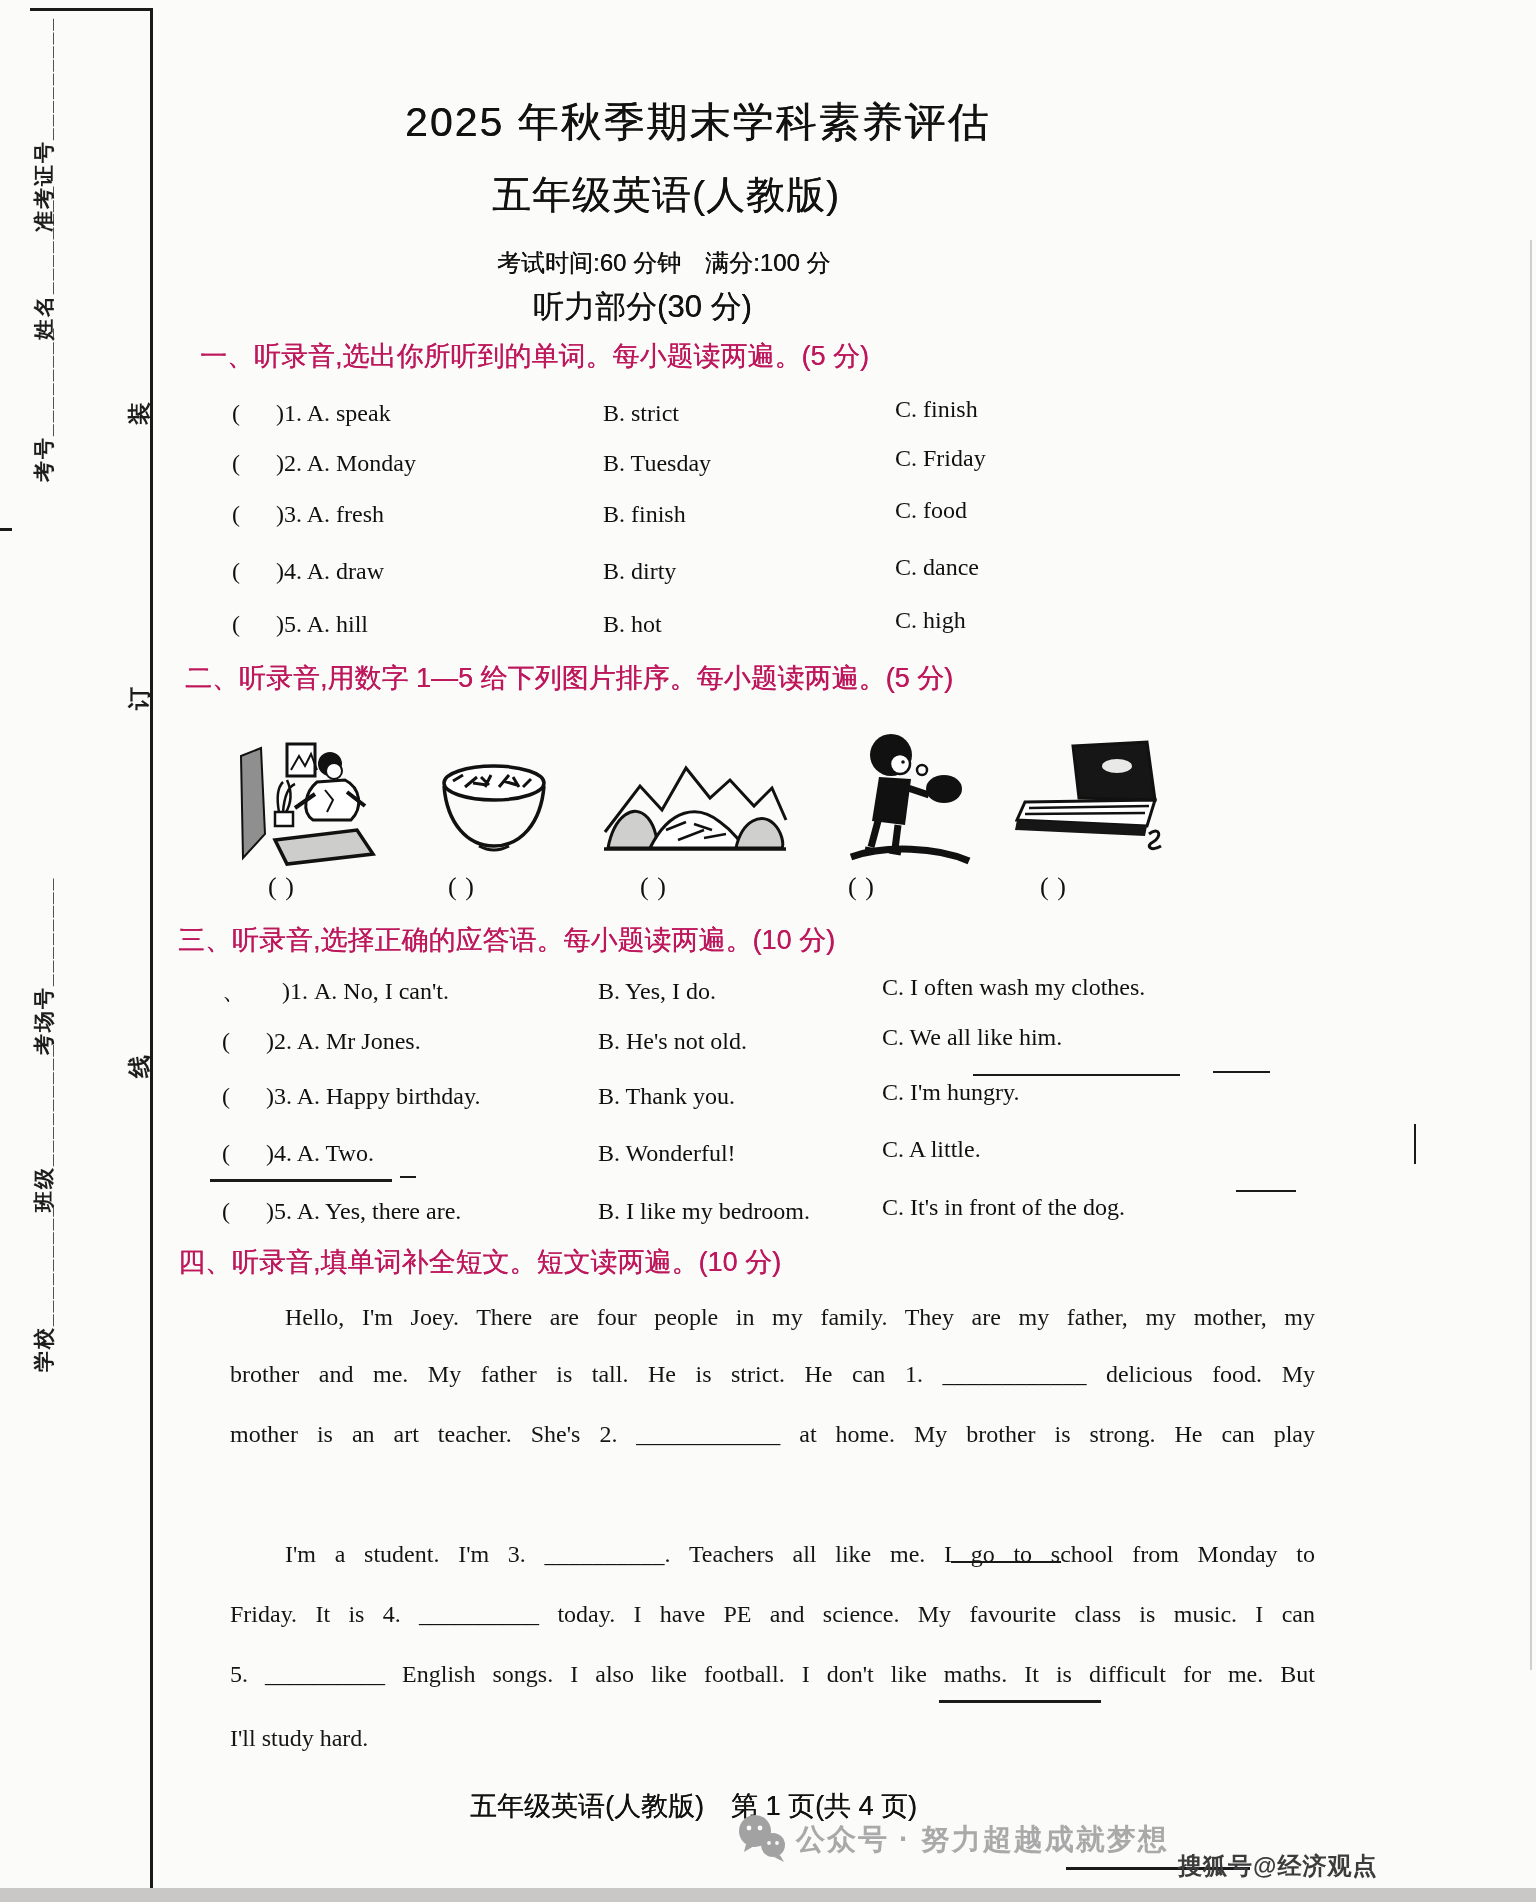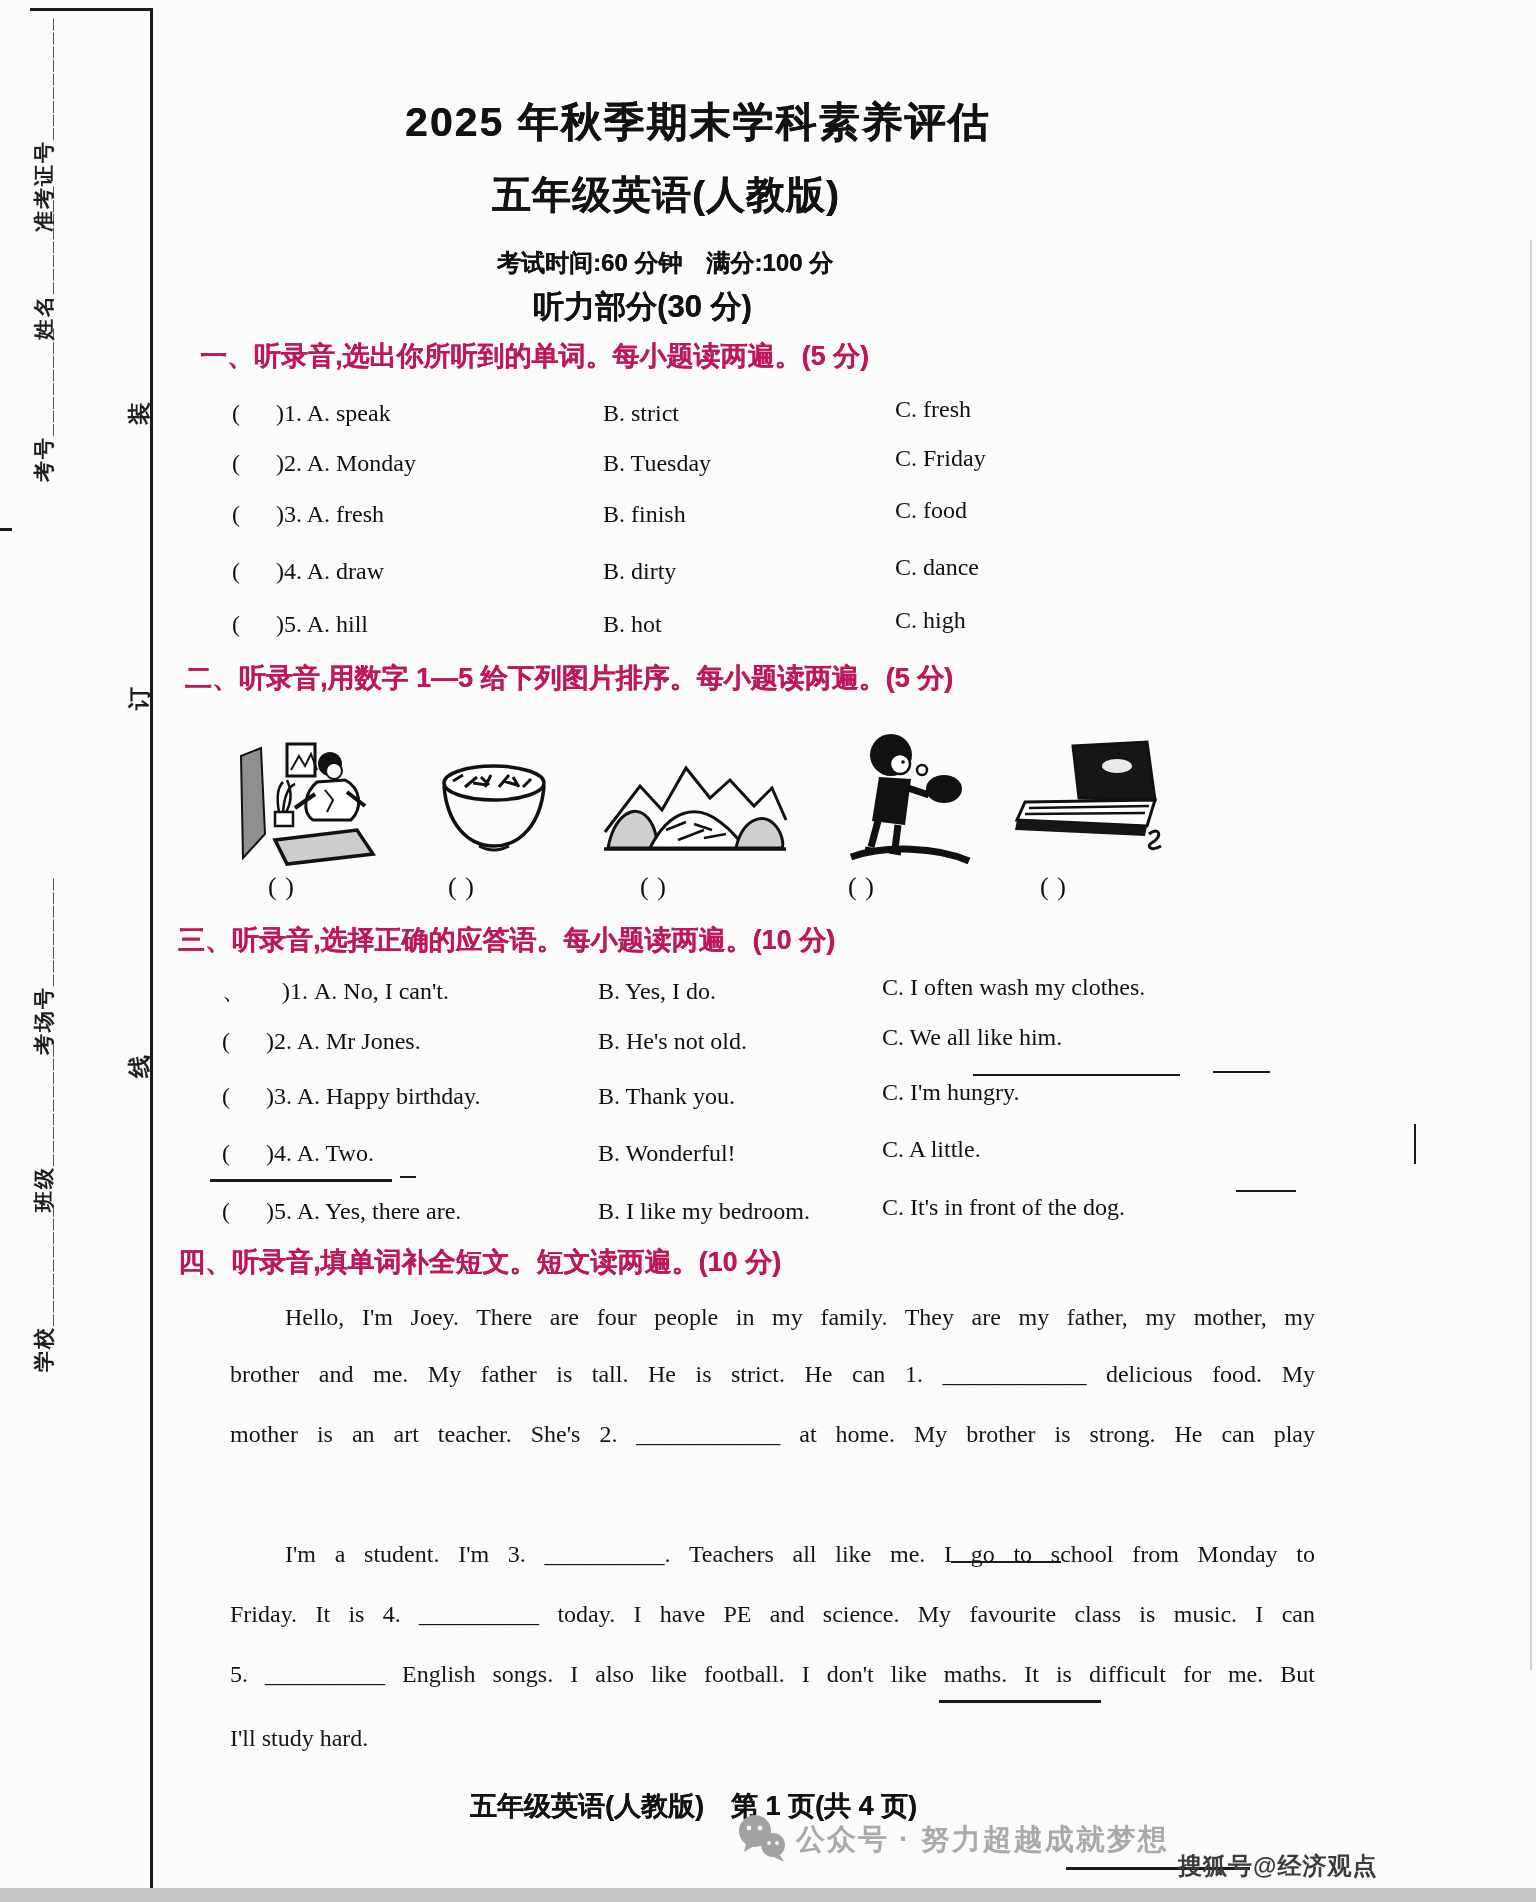--- a/index.html
+++ b/index.html
@@ -1,19 +1,19 @@
 <!DOCTYPE html>
 <html><head>
 <meta charset="utf-8">
 <style>
   html,body{margin:0;padding:0;background:#e6e5e2;}
   .page{position:relative;width:1536px;height:1902px;margin:0 auto;background:#fbfbf9;
         font-family:"Liberation Sans","DejaVu Sans",sans-serif;color:#121212;overflow:hidden;}
   .abs{position:absolute;}
-  .cn{font-weight:700;text-shadow:0.35px 0 0 currentColor;text-align:center;}
+  .cn{font-weight:400;text-shadow:0.35px 0 0 currentColor;text-align:center;}
   .serif{font-family:"Liberation Serif","DejaVu Serif",serif;}
   .pre{white-space:pre;}
   .vrot{transform:rotate(-90deg);transform-origin:0 0;white-space:pre;}
   .rule{background:#1a1a1a;}
   .opt{font-size:24px;line-height:30px;color:#101010;}
   .sechead{font-size:27px;line-height:32px;color:#be185d;}
   .pline{font-size:24px;line-height:30px;width:1085px;color:#151515;}
   .just{text-align:justify;text-align-last:justify;}
   .bracket{font-size:26px;letter-spacing:1px;}
   .wm-light{color:#a9a9a9;font-weight:700;}
@@ -44,21 +44,21 @@
   <div class="abs vrot bindchar" style="left:124px;top:1078px">线</div>
 
   <div class="abs cn" style="left:405px;top:95px;font-size:41px;letter-spacing:2px">2025 年秋季期末学科素养评估</div>
   <div class="abs cn" style="left:492px;top:168px;font-size:39px;letter-spacing:1px">五年级英语(人教版)</div>
   <div class="abs cn" style="left:497px;top:247px;font-size:24px">考试时间:60 分钟　满分:100 分</div>
   <div class="abs cn" style="left:533px;top:286px;font-size:31px">听力部分(30 分)</div>
 
   <div class="abs cn sechead" style="left:200px;top:340px">一、听录音,选出你所听到的单词。每小题读两遍。(5 分)</div>
   <div class="abs serif opt pre" style="left:232px;top:398px">(      )1. A. speak</div>
   <div class="abs serif opt" style="left:603px;top:398px">B. strict</div>
-  <div class="abs serif opt" style="left:895px;top:394px">C. fresh</div>
+  <div class="abs serif opt" style="left:895px;top:394px">C. finish</div>
   <div class="abs serif opt pre" style="left:232px;top:448px">(      )2. A. Monday</div>
   <div class="abs serif opt" style="left:603px;top:448px">B. Tuesday</div>
   <div class="abs serif opt" style="left:895px;top:443px">C. Friday</div>
   <div class="abs serif opt pre" style="left:232px;top:499px">(      )3. A. fresh</div>
   <div class="abs serif opt" style="left:603px;top:499px">B. finish</div>
   <div class="abs serif opt" style="left:895px;top:495px">C. food</div>
   <div class="abs serif opt pre" style="left:232px;top:556px">(      )4. A. draw</div>
   <div class="abs serif opt" style="left:603px;top:556px">B. dirty</div>
   <div class="abs serif opt" style="left:895px;top:552px">C. dance</div>
   <div class="abs serif opt pre" style="left:232px;top:609px">(      )5. A. hill</div>

